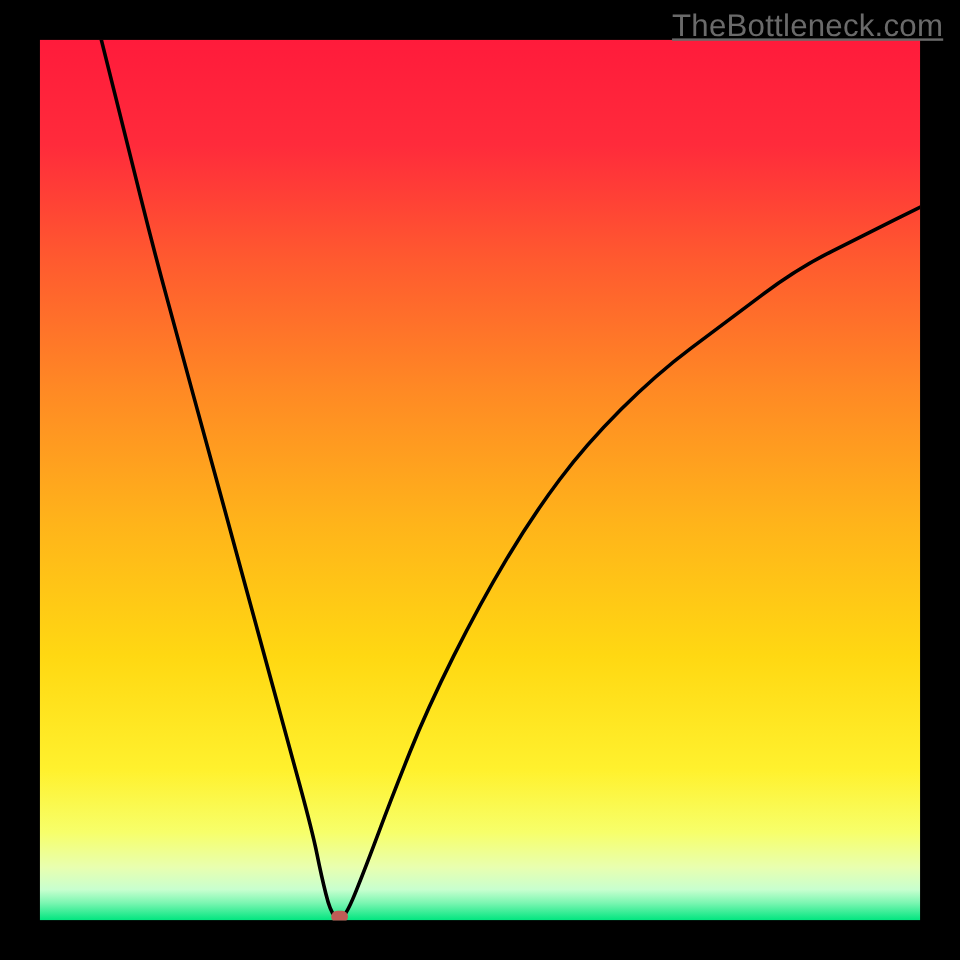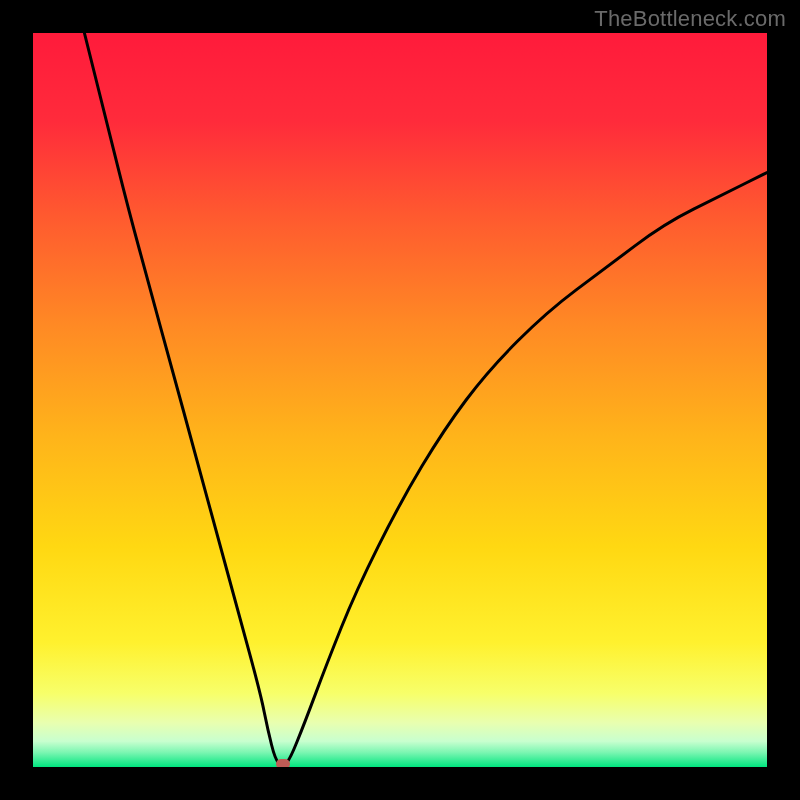--- a/index.html
+++ b/index.html
@@ -17,24 +17,25 @@
     left: 0;
     width: 800px;
     height: 800px;
     background: #000;
   }
   .watermark {
     position: absolute;
     top: 6px;
     right: 14px;
     color: #6a6a6a;
-    font-size: 22px;
+    font-size: 26px;
     font-weight: 500;
     letter-spacing: 0.2px;
     z-index: 30;
+    text-decoration: underline;
   }
   .plot {
     position: absolute;
     top: 33px;
     left: 33px;
     width: 734px;
     height: 734px;
     overflow: hidden;
   }
   .plot svg {

